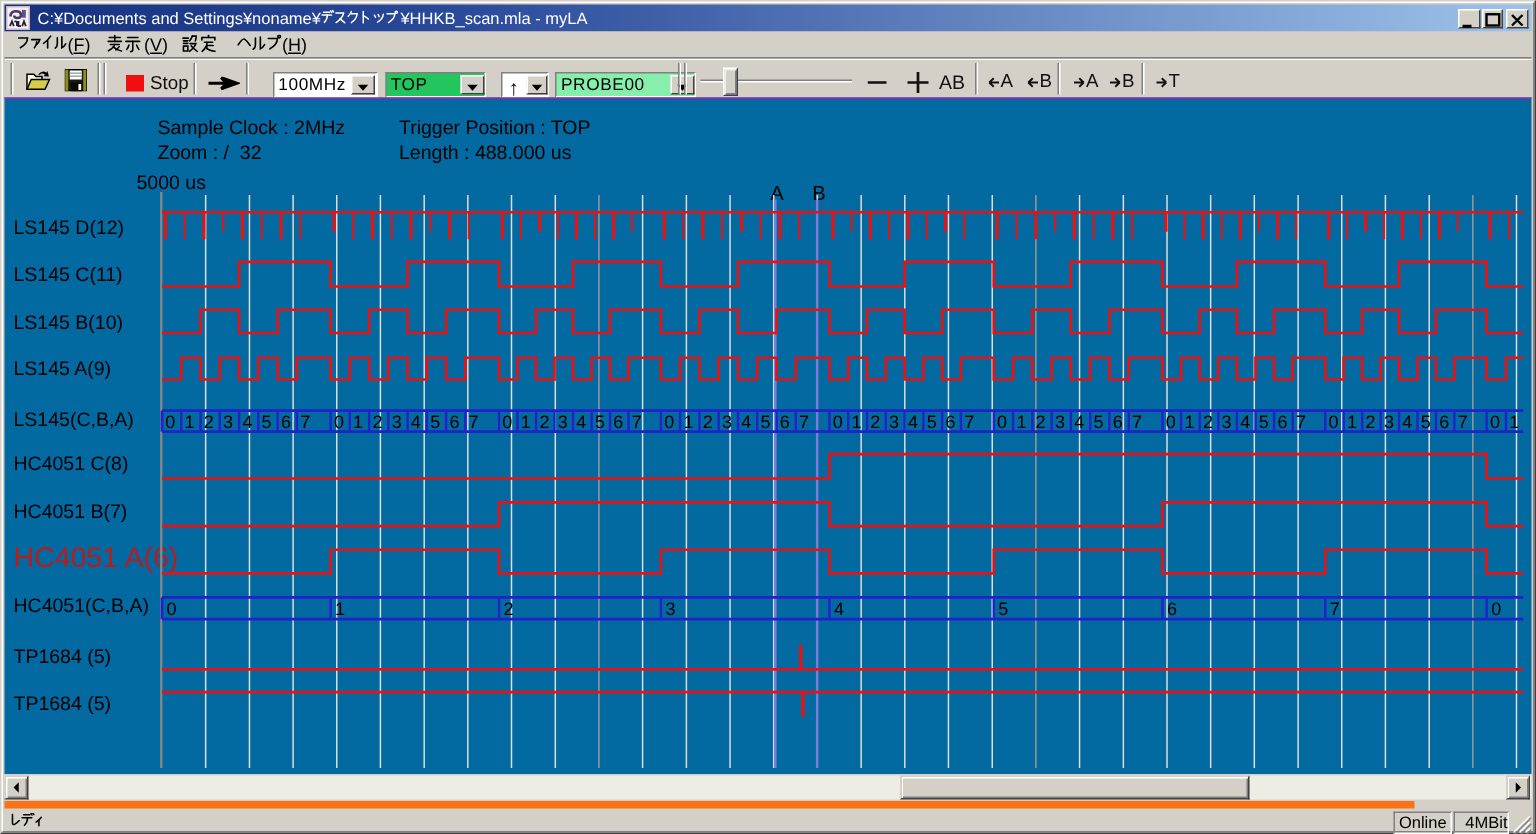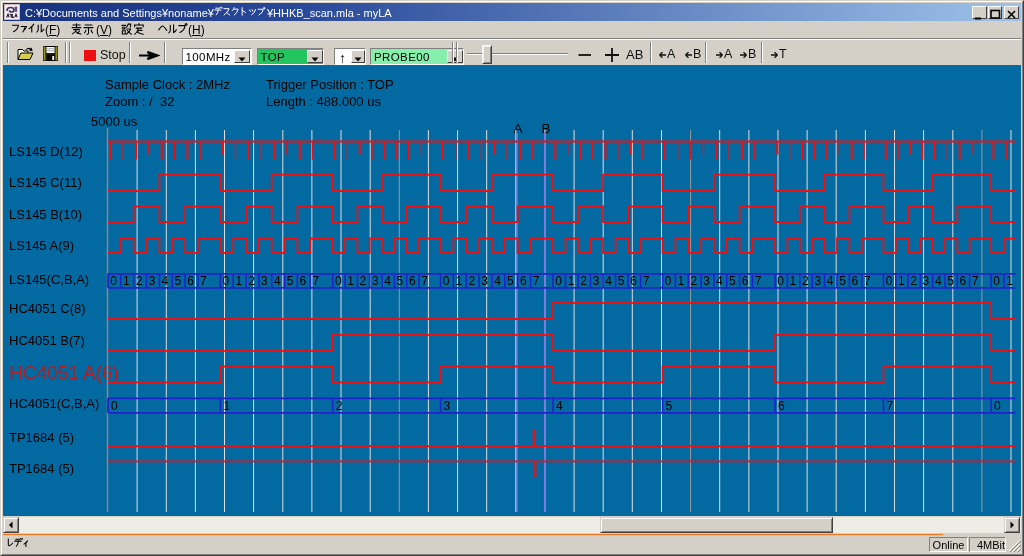--- a/index.html
+++ b/index.html
@@ -526,21 +526,21 @@
 <div class="abs" style="left:3px;top:517px;width:1018px;height:16px;background:#eeede5">
   <div class="abs raised2" style="left:0;top:0;width:16px;height:16px;background:#d4d0c8;border:1px solid #404040;border-top-color:#d4d0c8;border-left-color:#d4d0c8"><svg width="14" height="14">
         <path d="M8.5 3.5 L5 7 L8.5 10.5 Z" fill="#000"></path>
       </svg></div>
   <div class="abs raised2" style="left:1001px;top:0;width:16px;height:16px;background:#d4d0c8;border:1px solid #404040;border-top-color:#d4d0c8;border-left-color:#d4d0c8"><svg width="14" height="14">
         <path d="M5.5 3.5 L9 7 L5.5 10.5 Z" fill="#000"></path>
       </svg></div>
   <div class="abs raised2" style="left:597px;top:0;width:233px;height:16px;background:#d4d0c8;border:1px solid #404040;border-top-color:#d4d0c8;border-left-color:#d4d0c8"></div>
 </div>
 
-<div class="abs" style="left:3px;top:534px;width:940px;height:19px;background:#d4d0c8;border-top:1px solid #f97316">
+<div class="abs" style="left:3px;top:534px;width:940px;height:19px;background:#d4d0c8;border-top:5px solid #f97316">
   <div class="abs" style="left:3px;top:3px"><svg class="jg" width="25" height="14" viewBox="0 0 25 14">
         <g fill="none" stroke="#000" stroke-width="1.5" stroke-linecap="round">
           <path d="M3.4 1.4 V9.8 Q3.4 11.9 5.6 11 Q7.8 10 10 7.4" transform="translate(0.0 0) scale(0.68)"></path>
           <path d="M2.6 1.8 H8.8" transform="translate(8.0 0) scale(0.68)"></path>
           <path d="M1 4.6 H10.6" transform="translate(8.0 0) scale(0.68)"></path>
           <path d="M6.4 4.6 Q6.4 9 3.4 12" transform="translate(8.0 0) scale(0.68)"></path>
           <path d="M9.8 0.4 L10.8 1.9" transform="translate(8.0 0) scale(0.68)"></path>
           <path d="M11.6 0 L12.6 1.5" transform="translate(8.0 0) scale(0.68)"></path>
           <path d="M8.2 4.2 Q6 7.2 3 9" transform="translate(16.0 0) scale(0.68)"></path>
           <path d="M5.8 7.4 V12.4" transform="translate(16.0 0) scale(0.68)"></path>

